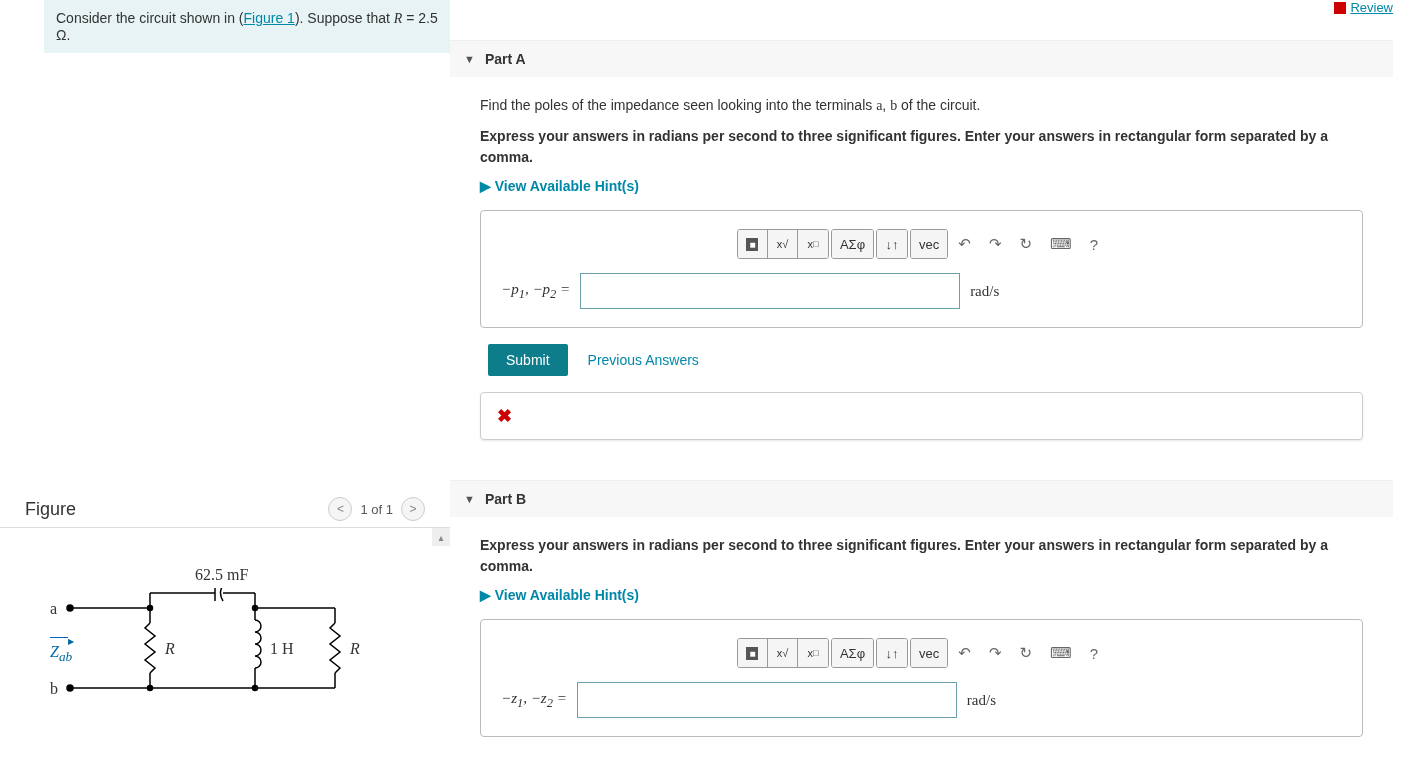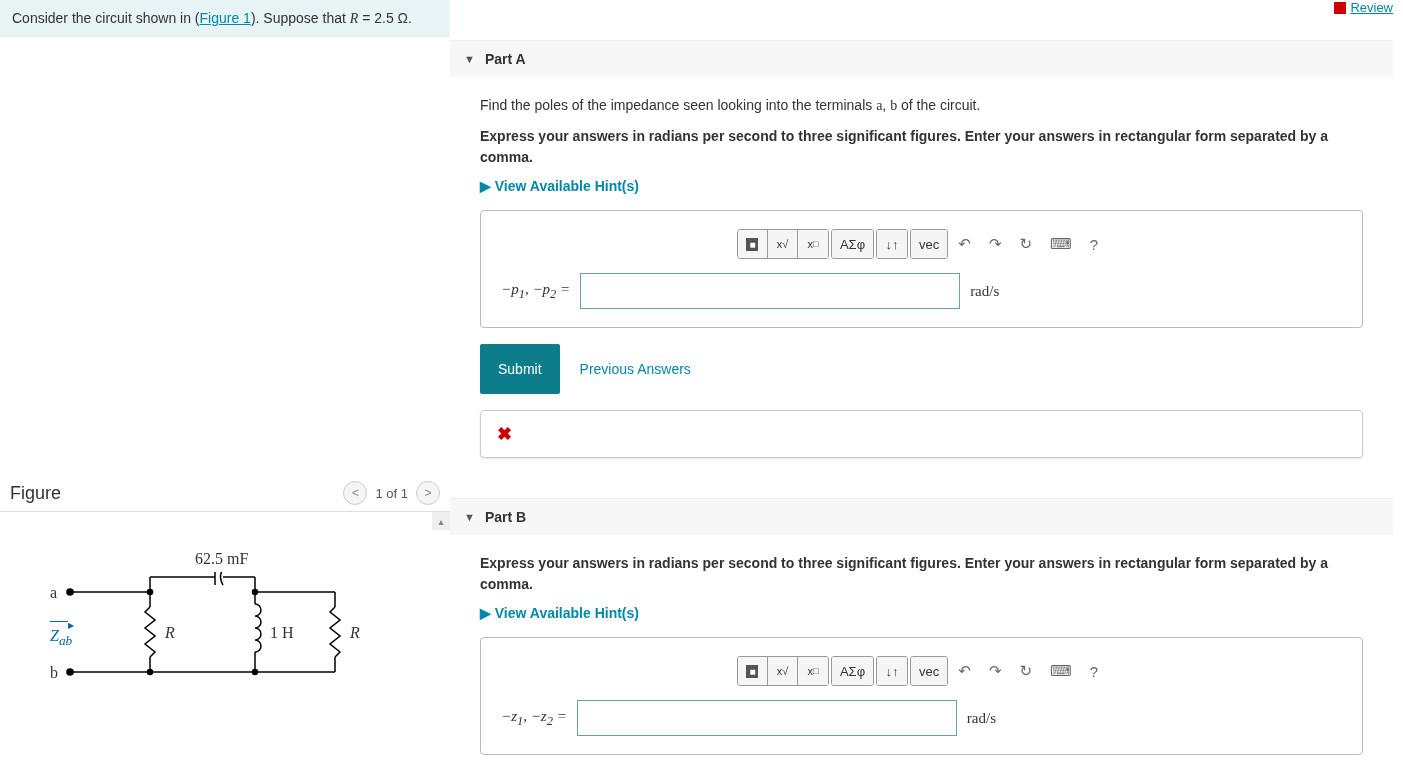--- a/index.html
+++ b/index.html
@@ -1,23 +1,23 @@
 <!DOCTYPE html>
 <html><head>
 <meta charset="utf-8">
 <style>
 * { box-sizing: border-box; margin: 0; padding: 0; }
 body { font-family: Arial, Helvetica, sans-serif; font-size: 14px; color: #333; background: #fff; width: 1403px; }
 .container { display: flex; }
 .left-col { width: 450px; flex-shrink: 0; }
 .right-col { flex: 1; padding-right: 10px; }
-.problem-statement { background: #e7f3f4; padding: 10px 12px; font-size: 14px; color: #333; }
+.problem-statement { background: #e7f3f4; padding: 10px 12px; font-size: 14px; color: #333; margin-left: 44px; }
 .problem-statement a { color: #0088a9; text-decoration: underline; }
 .figure-section { margin-top: 438px; }
-.figure-header { display: flex; justify-content: space-between; align-items: center; padding: 6px 10px; }
+.figure-header { display: flex; justify-content: space-between; align-items: center; padding: 6px 25px; }
 .figure-title { font-size: 18px; color: #333; }
 .figure-nav { display: flex; align-items: center; gap: 8px; }
 .nav-btn { width: 24px; height: 24px; border-radius: 50%; border: 1px solid #ccc; background: #f5f5f5; display: flex; align-items: center; justify-content: center; cursor: pointer; font-size: 12px; color: #888; }
 .figure-count { font-size: 13px; color: #555; }
 .figure-body { border-top: 1px solid #ddd; padding: 20px; position: relative; height: 230px; }
 .scroll-up { position: absolute; top: 0; right: 0; width: 18px; height: 18px; background: #eee; display: flex; align-items: center; justify-content: center; font-size: 10px; color: #888; }
 .circuit { position: relative; width: 350px; height: 140px; margin: 40px auto 0 30px; }
 .circuit svg { width: 100%; height: 100%; }
 .circuit-label { position: absolute; font-family: 'Times New Roman', serif; font-size: 16px; }
 .review-link { position: absolute; top: 0; right: 10px; color: #0088a9; text-decoration: underline; font-size: 13px; display: flex; align-items: center; gap: 4px; }
@@ -34,21 +34,21 @@
 .toolbar { display: flex; align-items: center; gap: 2px; margin-bottom: 14px; justify-content: center; }
 .tool-group { display: flex; border: 1px solid #999; border-radius: 3px; overflow: hidden; }
 .tool-btn { padding: 5px 8px; background: #f5f5f5; border-right: 1px solid #999; cursor: pointer; font-size: 13px; display: flex; align-items: center; justify-content: center; min-width: 30px; height: 28px; }
 .tool-btn:last-child { border-right: none; }
 .tool-icon { padding: 5px 8px; cursor: pointer; color: #666; font-size: 15px; }
 .answer-row { display: flex; align-items: center; gap: 10px; }
 .answer-label { font-family: 'Times New Roman', serif; font-style: italic; font-size: 15px; white-space: nowrap; }
 .answer-input { flex: 1; border: 1px solid #6aa0a8; height: 36px; padding: 0 8px; font-size: 14px; max-width: 380px; }
 .answer-unit { font-family: 'Times New Roman', serif; font-size: 15px; }
 .submit-row { display: flex; align-items: center; gap: 20px; margin-bottom: 16px; }
-.submit-btn { background: #0d7d8c; color: #fff; border: none; padding: 17px 18px; font-size: 14px; cursor: pointer; border-radius: 2px; }
+.submit-btn { background: #0d7d8c; color: #fff; border: none; padding: 8px 18px; font-size: 14px; cursor: pointer; border-radius: 2px; margin-left: 8px; }
 .prev-answers { color: #0088a9; font-size: 14px; cursor: pointer; }
 .feedback-box { border: 1px solid #ccc; border-radius: 4px; padding: 12px 16px; display: flex; align-items: center; gap: 10px; box-shadow: 0 1px 2px rgba(0,0,0,0.1); }
 .x-icon { color: #cc0000; font-weight: bold; font-size: 18px; }
 .feedback-text { font-weight: bold; font-size: 14px; }
 .math-mono { font-family: 'Times New Roman', serif; }
 </style>
 </head>
 <body>
 
 <div class="container">

